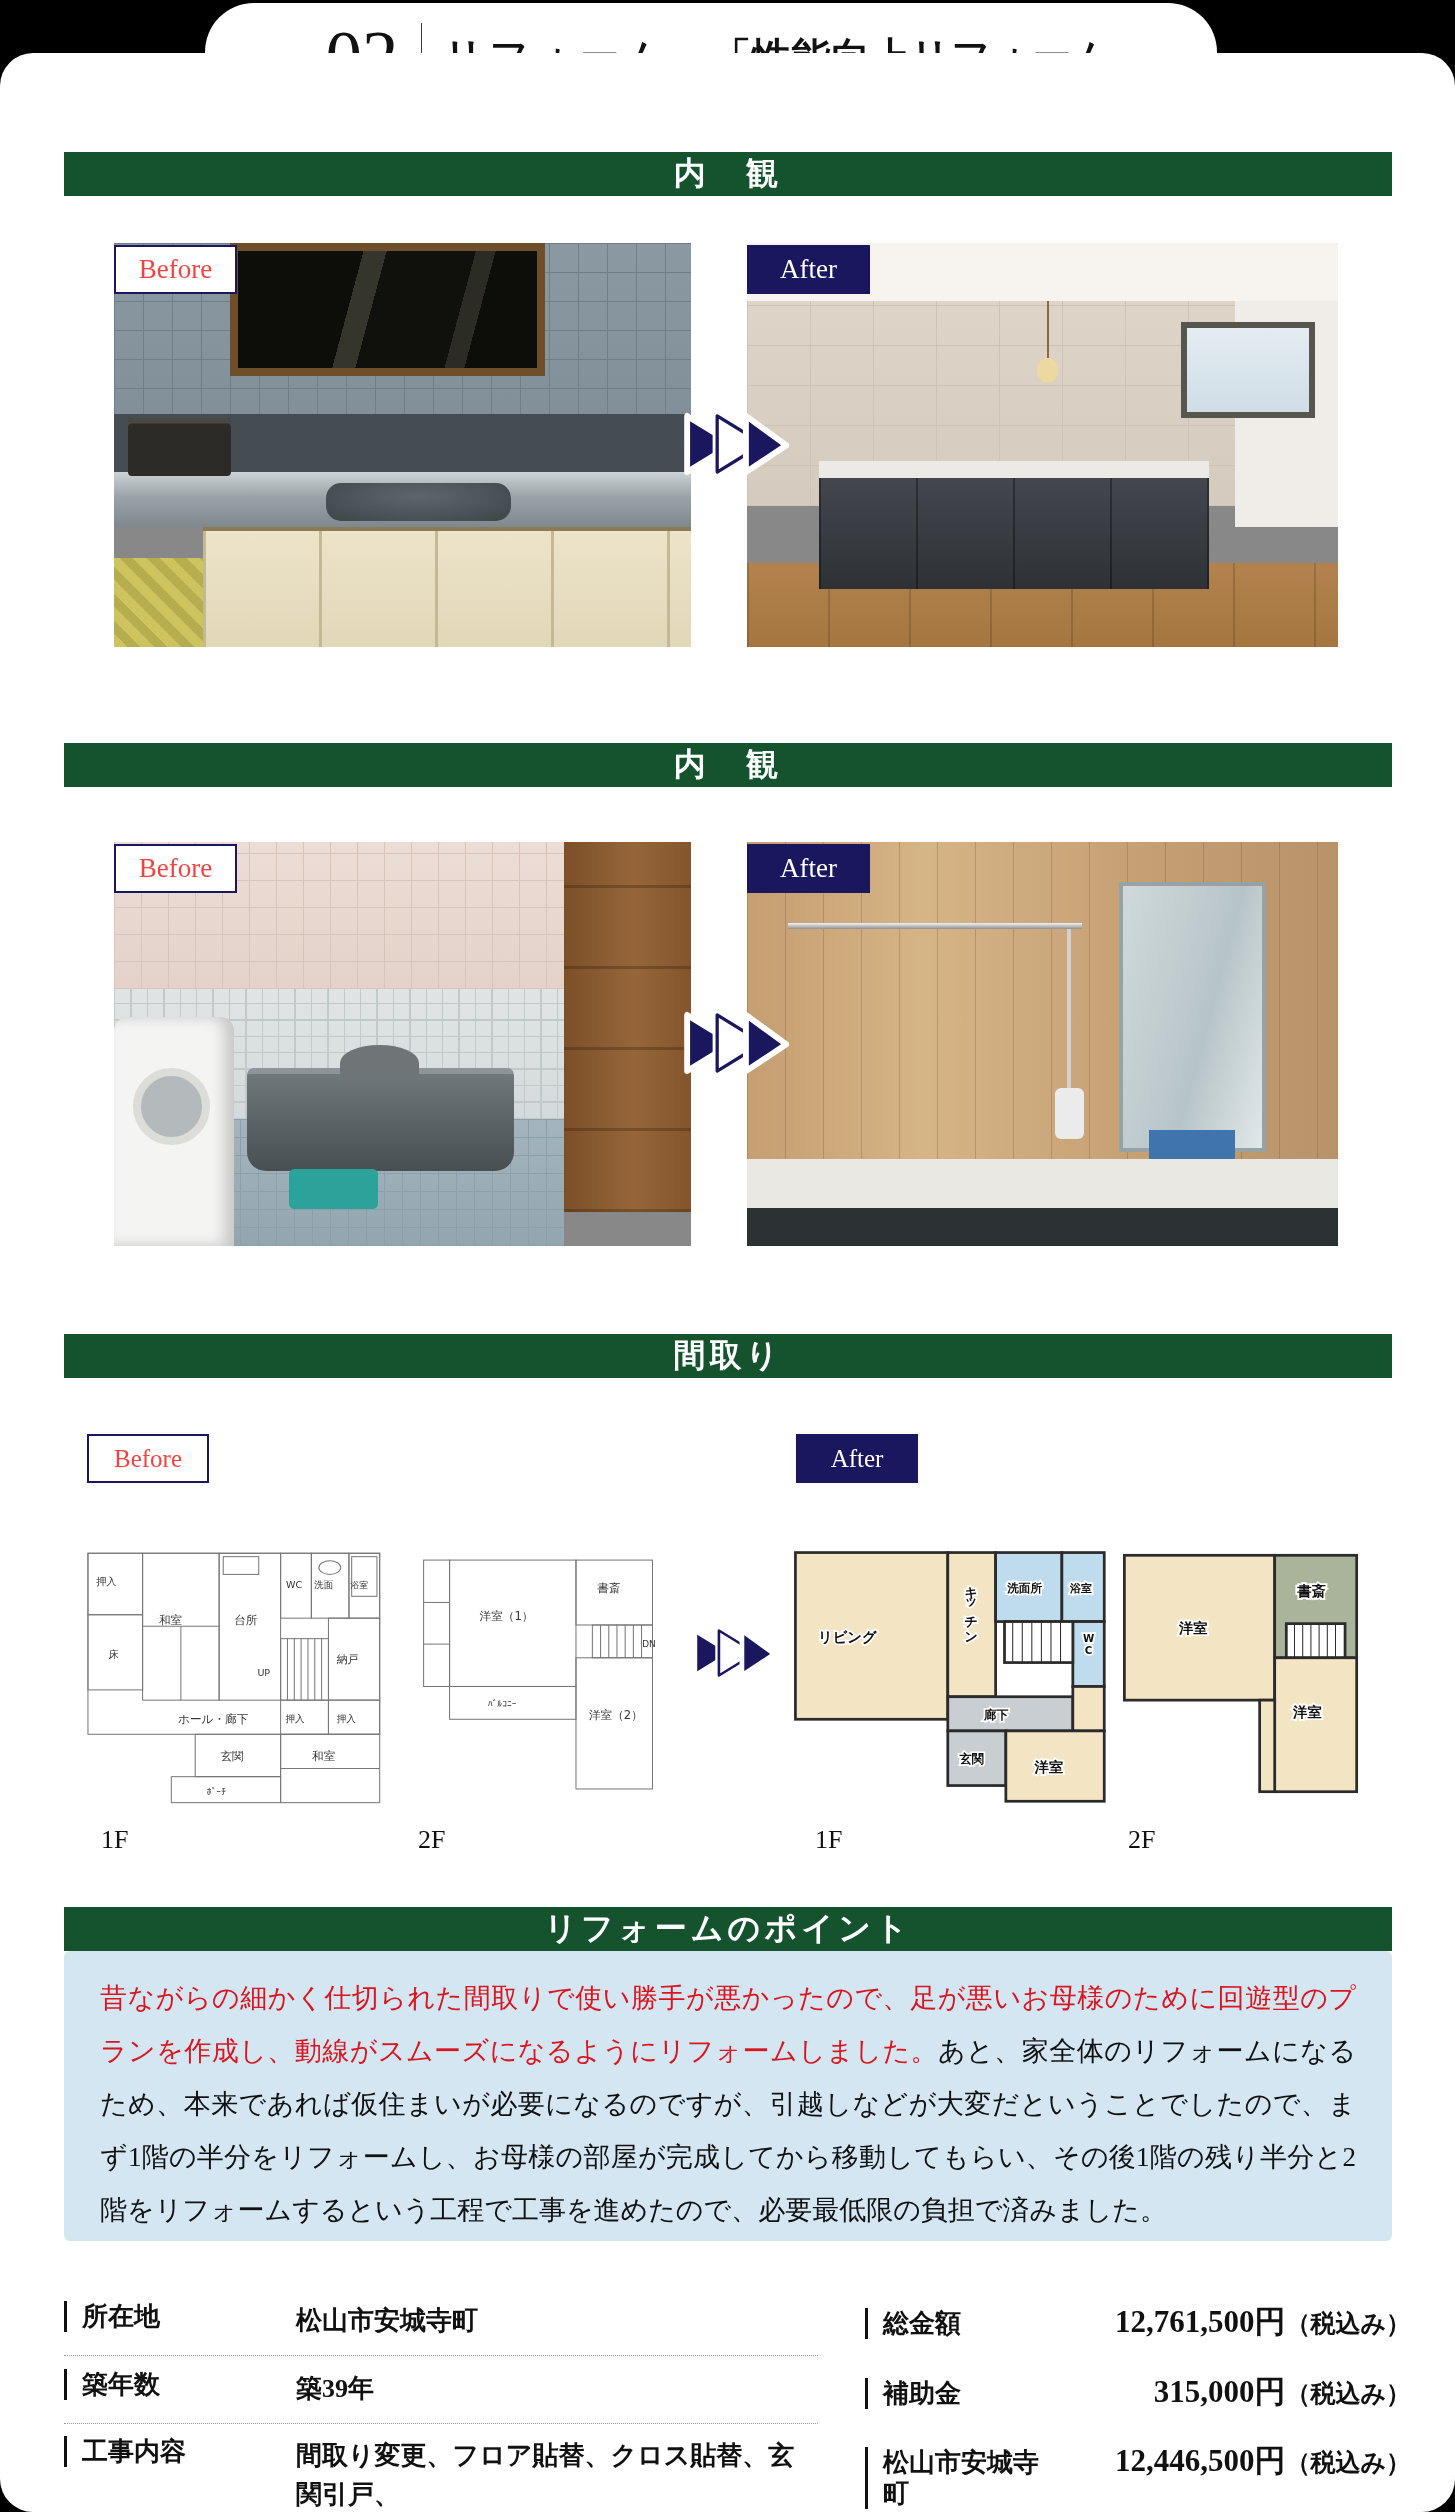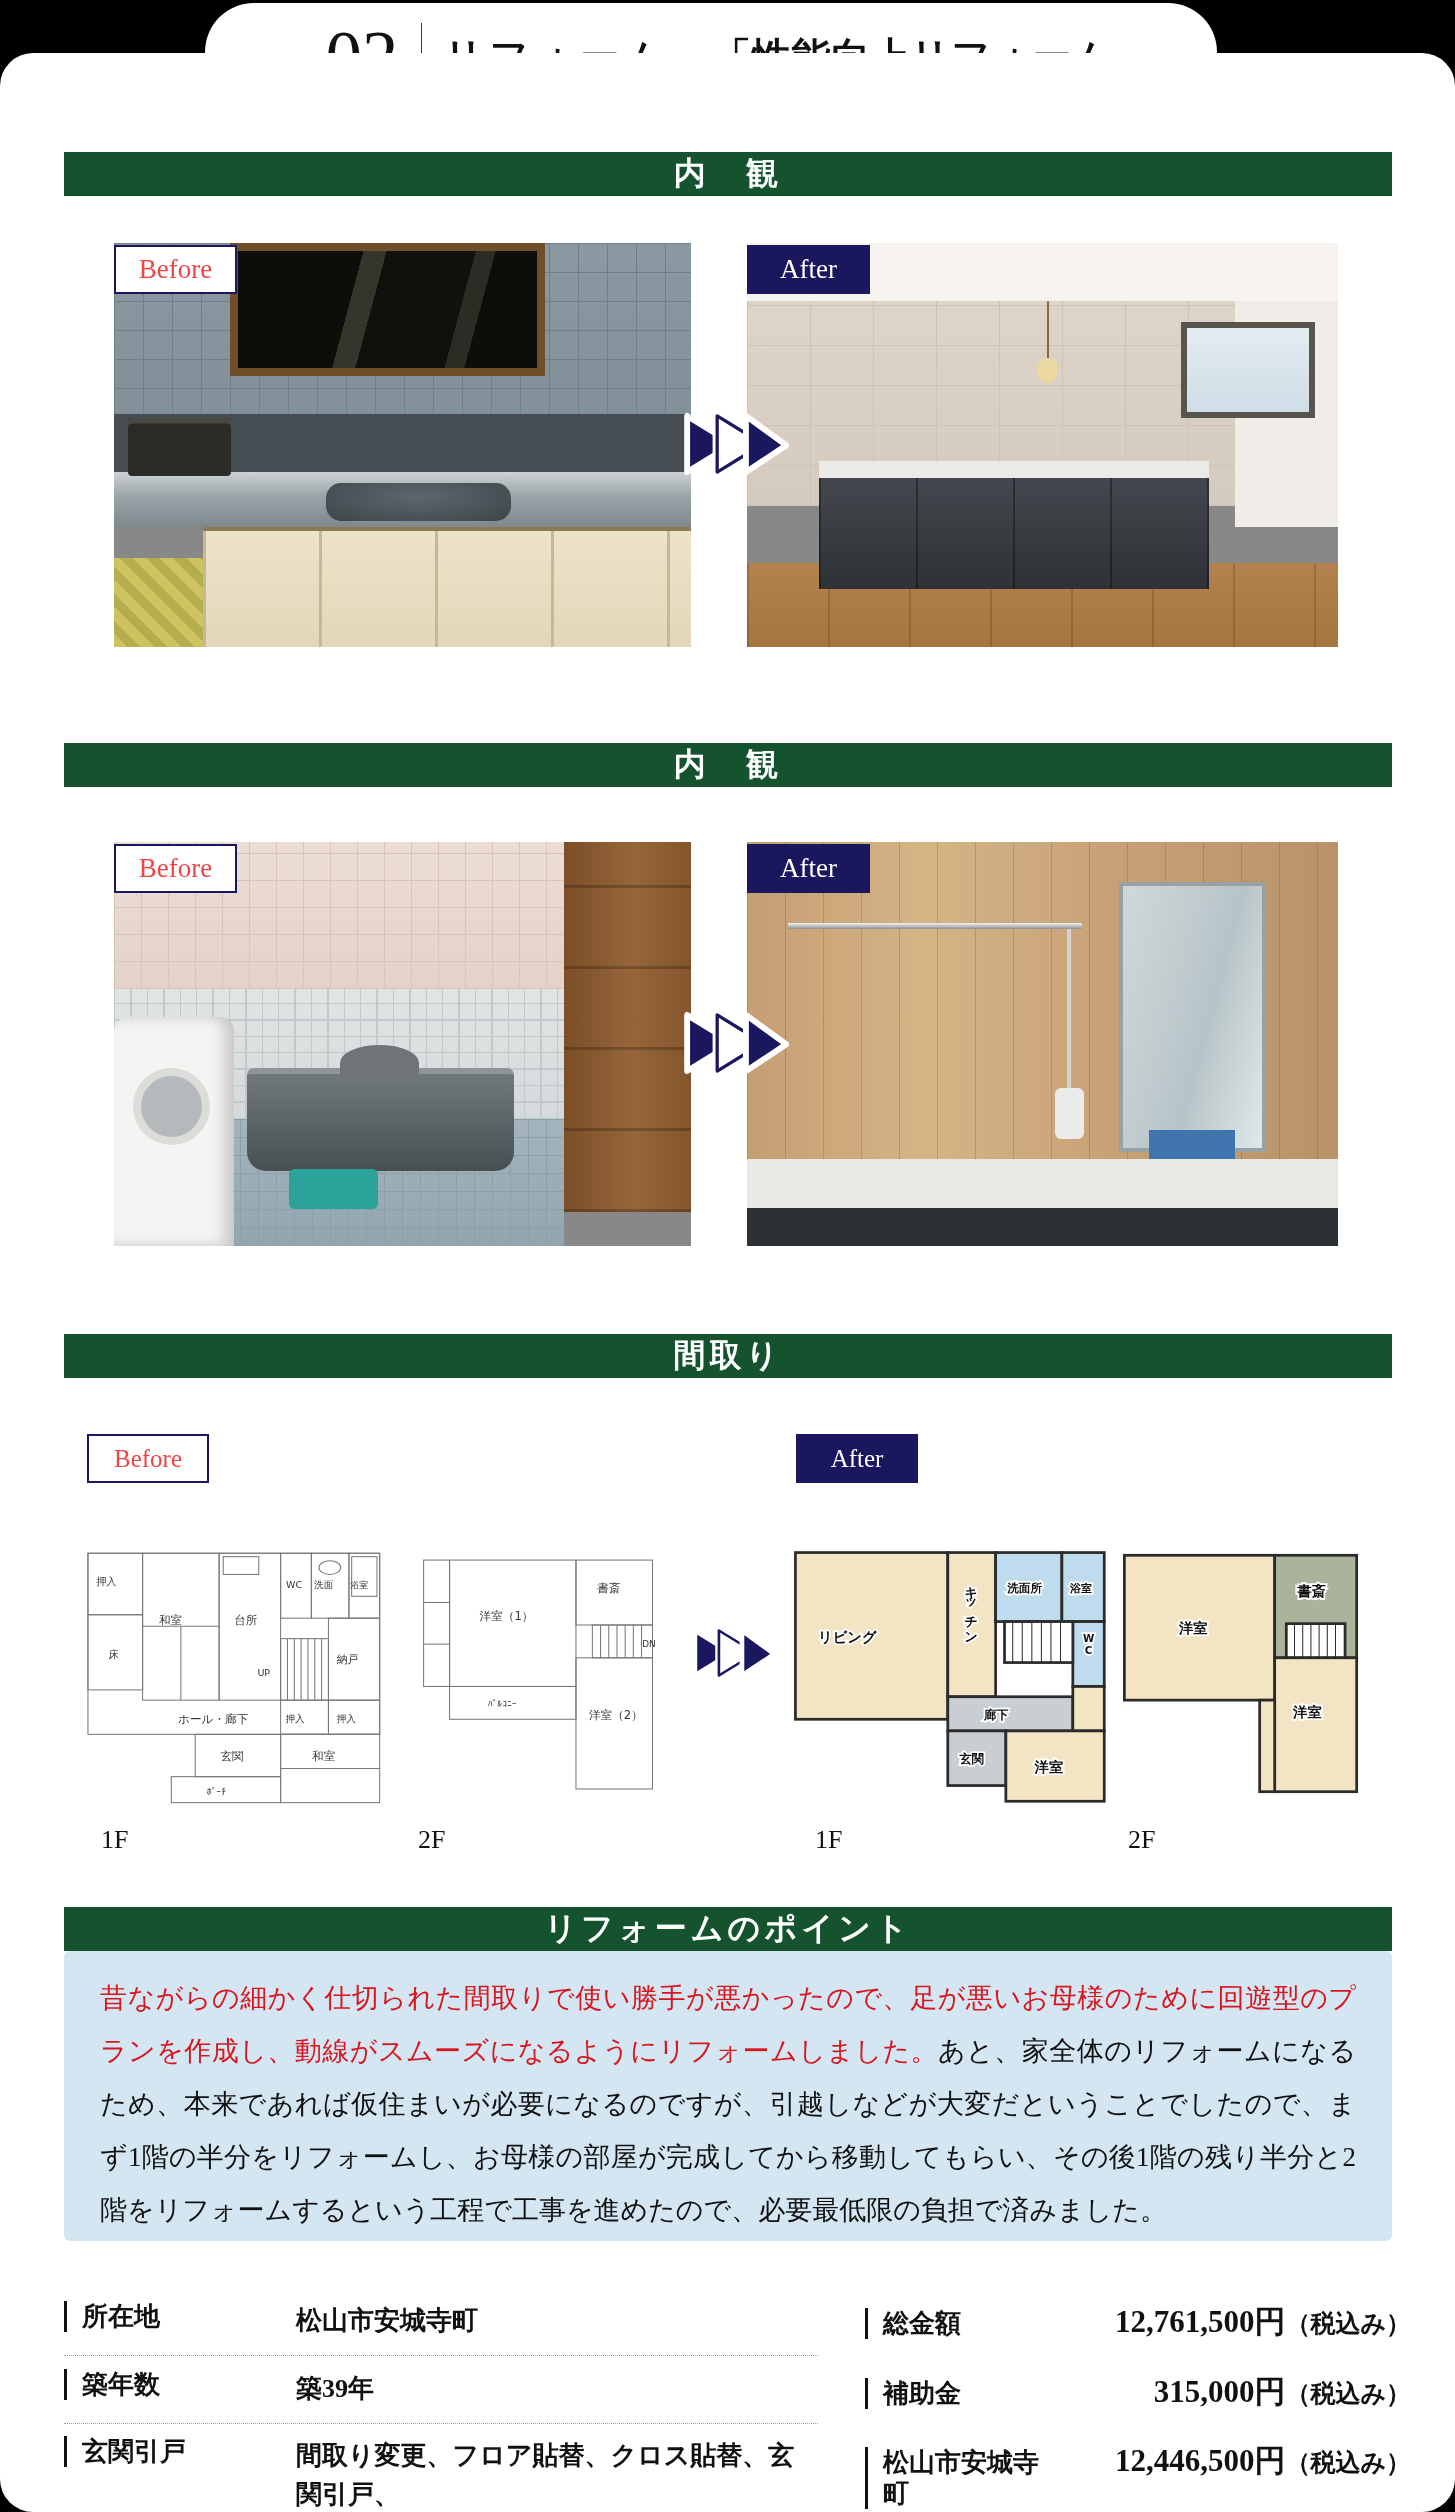--- a/index.html
+++ b/index.html
@@ -406,21 +406,21 @@
     <div class="details-left">
       <div class="drow sep">
         <div class="dlabel">所在地</div>
         <div class="dvalue">松山市安城寺町</div>
       </div>
       <div class="drow sep">
         <div class="dlabel">築年数</div>
         <div class="dvalue">築39年</div>
       </div>
       <div class="drow">
-        <div class="dlabel">玄関引戸</div>
+        <div class="dlabel">工事内容</div>
         <div class="dvalue">間取り変更、フロア貼替、クロス貼替、玄関引戸、
 水廻り設備一式、サッシ交換、外構</div>
       </div>
     </div>
 
     <div class="details-right">
       <div class="drow-r sep">
         <div class="dlabel">総金額</div>
         <div class="dmoney"><span class="damount">12,761,500円</span><span class="dtax">（税込み）</span></div>
       </div>

